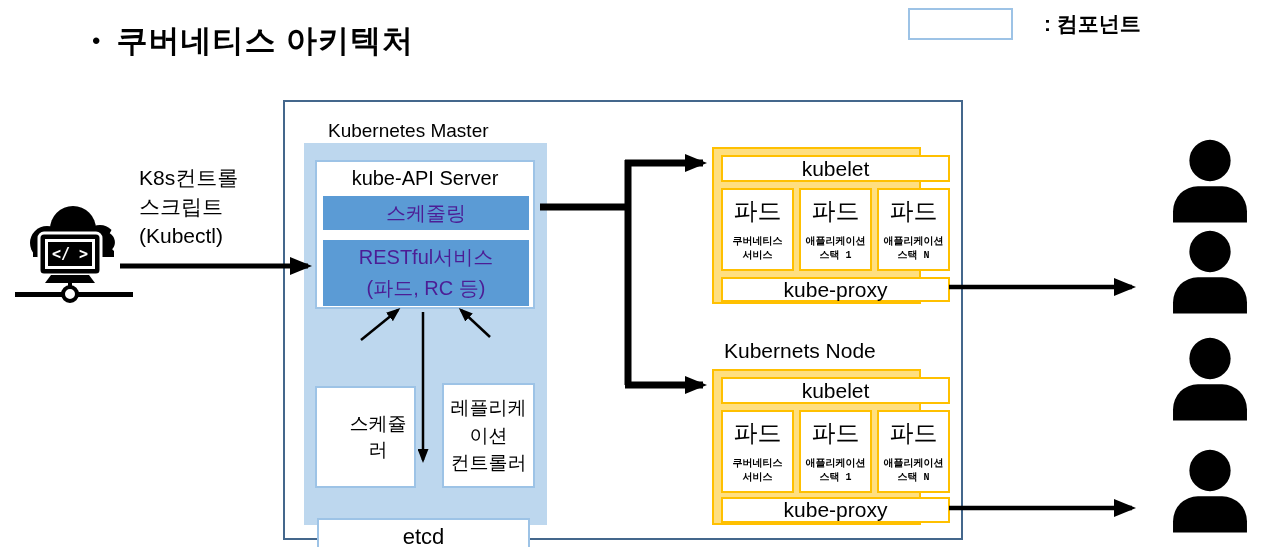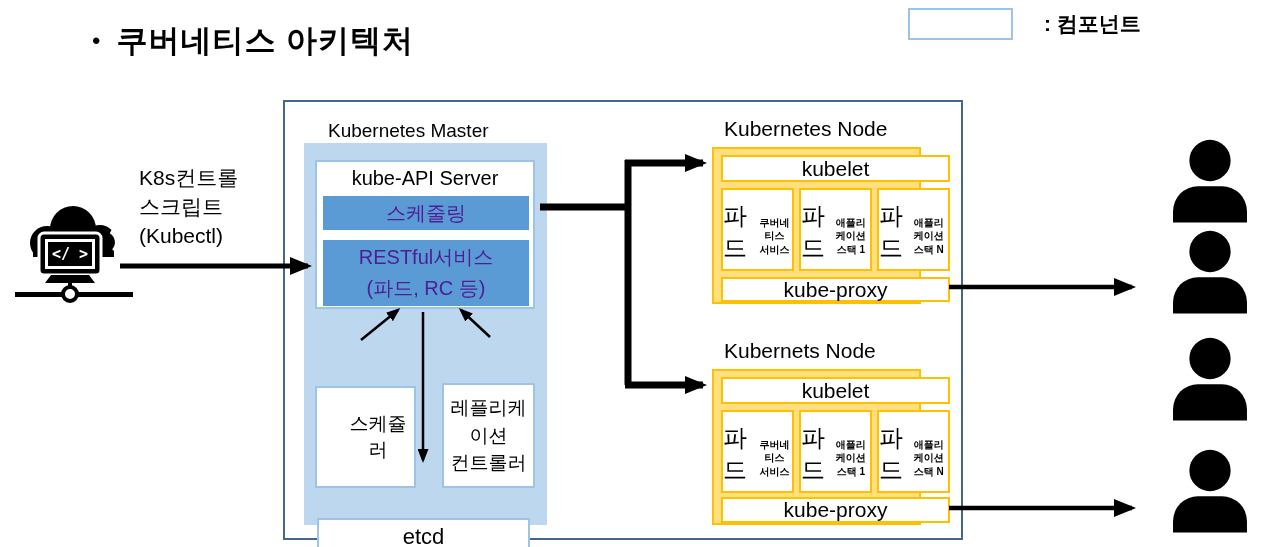--- a/index.html
+++ b/index.html
@@ -43,21 +43,21 @@
   .n1label { left:439px; top:15px; }
   .n2label { left:439px; top:237px; }
   .node-box { position:absolute; left:427px; width:209px; background:#FFDF80; border:2px solid #FFC000; }
   .n1box { top:45px;  height:157px; }
   .n2box { top:267px; height:156px; }
   .ybox { position:absolute; left:7px; width:229px; background:#fff; border:2px solid #FFC000; display:flex; align-items:center; justify-content:center; font-size:21px; }
   .kubelet { top:6px; height:27px; }
   .kproxy1 { top:128px; height:25px; }
   .kproxy2 { top:126px; height:26px; }
   .pods { position:absolute; left:7px; top:39px; width:229px; height:83px; display:flex; gap:5px; }
-  .pod { flex:1; background:#fff; border:2px solid #FFC000; display:flex; flex-direction:row; align-items:center; padding-top:5px; }
+  .pod { flex:1; background:#fff; border:2px solid #FFC000; display:flex; flex-direction:column; align-items:center; padding-top:5px;font-family:Liberation Mono, monospace; }
   .pod-title { font-size:24px; }
   .pod-sub { font-size:10px; font-weight:700; text-align:center; margin-top:8px; line-height:1.35; }
 
   
   .person { position:absolute; width:86px; height:86px; }
   .p1 { left:1167px; top:139px; }
   .p2 { left:1167px; top:230px; }
   .p3 { left:1167px; top:337px; }
   .p4 { left:1167px; top:449px; }
 
@@ -109,21 +109,20 @@
         <div class="blue-box restful pre">RESTful서비스
 (파드, RC 등)</div>
       </div>
       <div class="white-box scheduler">스케쥴러</div>
       <div class="white-box repl pre">레플리케
 이션
 컨트롤러</div>
       <div class="white-box etcd-box">etcd</div>
     </div>
 
-    <div class="node-label n1label">Kubernetes Node</div>
     <div class="node-box n1box">
       <div class="ybox kubelet">kubelet</div>
       <div class="pods">
         <div class="pod">
           <div class="pod-title">파드</div>
           <div class="pod-sub pre">쿠버네티스
 서비스</div>
         </div>
         <div class="pod">
           <div class="pod-title">파드</div>

